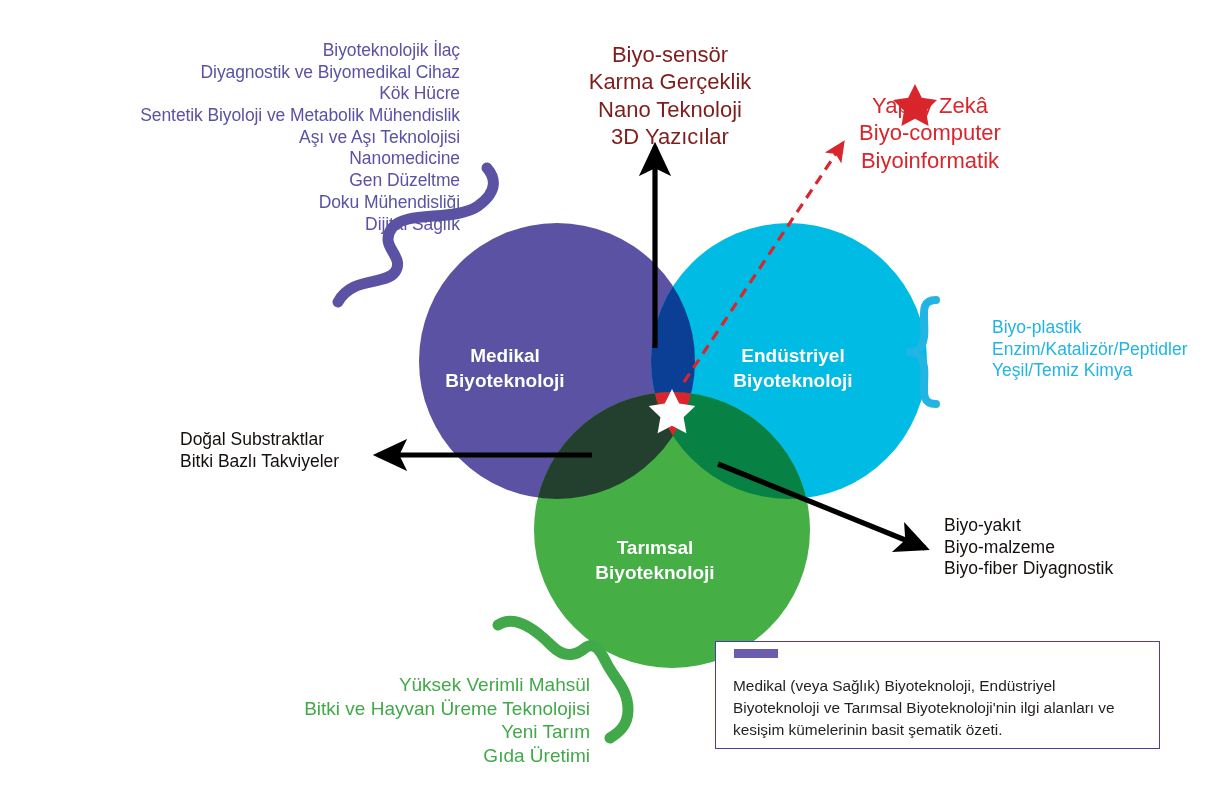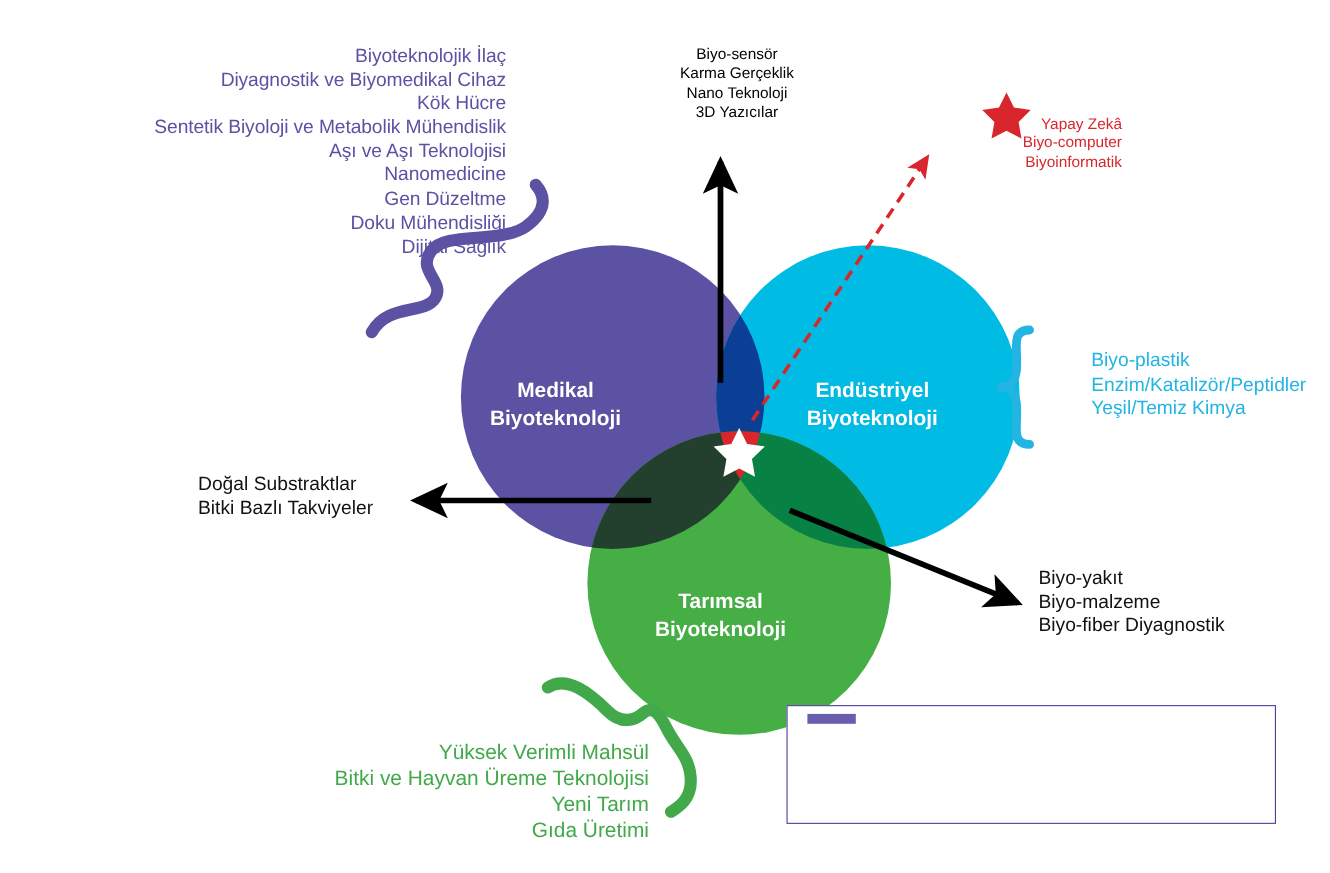--- a/index.html
+++ b/index.html
@@ -39,31 +39,31 @@
     color: #5B52A3;
     font-size: 17.5px;
     letter-spacing: -0.1px;
   }
   
   #top-list {
     left: 570px;
     top: 41px;
     width: 200px;
     text-align: center;
-    color: #000000;
-    font-size: 14px;
+    color: #7f1d1d;
+    font-size: 22px;
   }
   
   #ai-list {
     left: 840px;
-    top: 104px;
+    top: 92px;
     width: 180px;
-    text-align: right;
+    text-align: center;
     color: #D8262C;
-    font-size: 14px;
+    font-size: 22px;
   }
   
   #industrial-list {
     left: 992px;
     top: 317px;
     width: 250px;
     text-align: left;
     color: #22B4E3;
     font-size: 17.5px;
   }
@@ -257,15 +257,16 @@
 Biyoteknoloji</div>
 
   <div class="circle-label" id="label-industrial">Endüstriyel
 Biyoteknoloji</div>
 
   <div class="circle-label" id="label-agricultural">Tarımsal
 Biyoteknoloji</div>
 
   <div id="caption-box">
     <div id="caption-bar"></div>
+    <div id="caption-text">Medikal (veya Sağlık) Biyoteknoloji, Endüstriyel Biyoteknoloji ve Tarımsal Biyoteknoloji'nin ilgi alanları ve kesişim kümelerinin basit şematik özeti.</div>
   </div>
 
 </div>
 
 </body></html>

